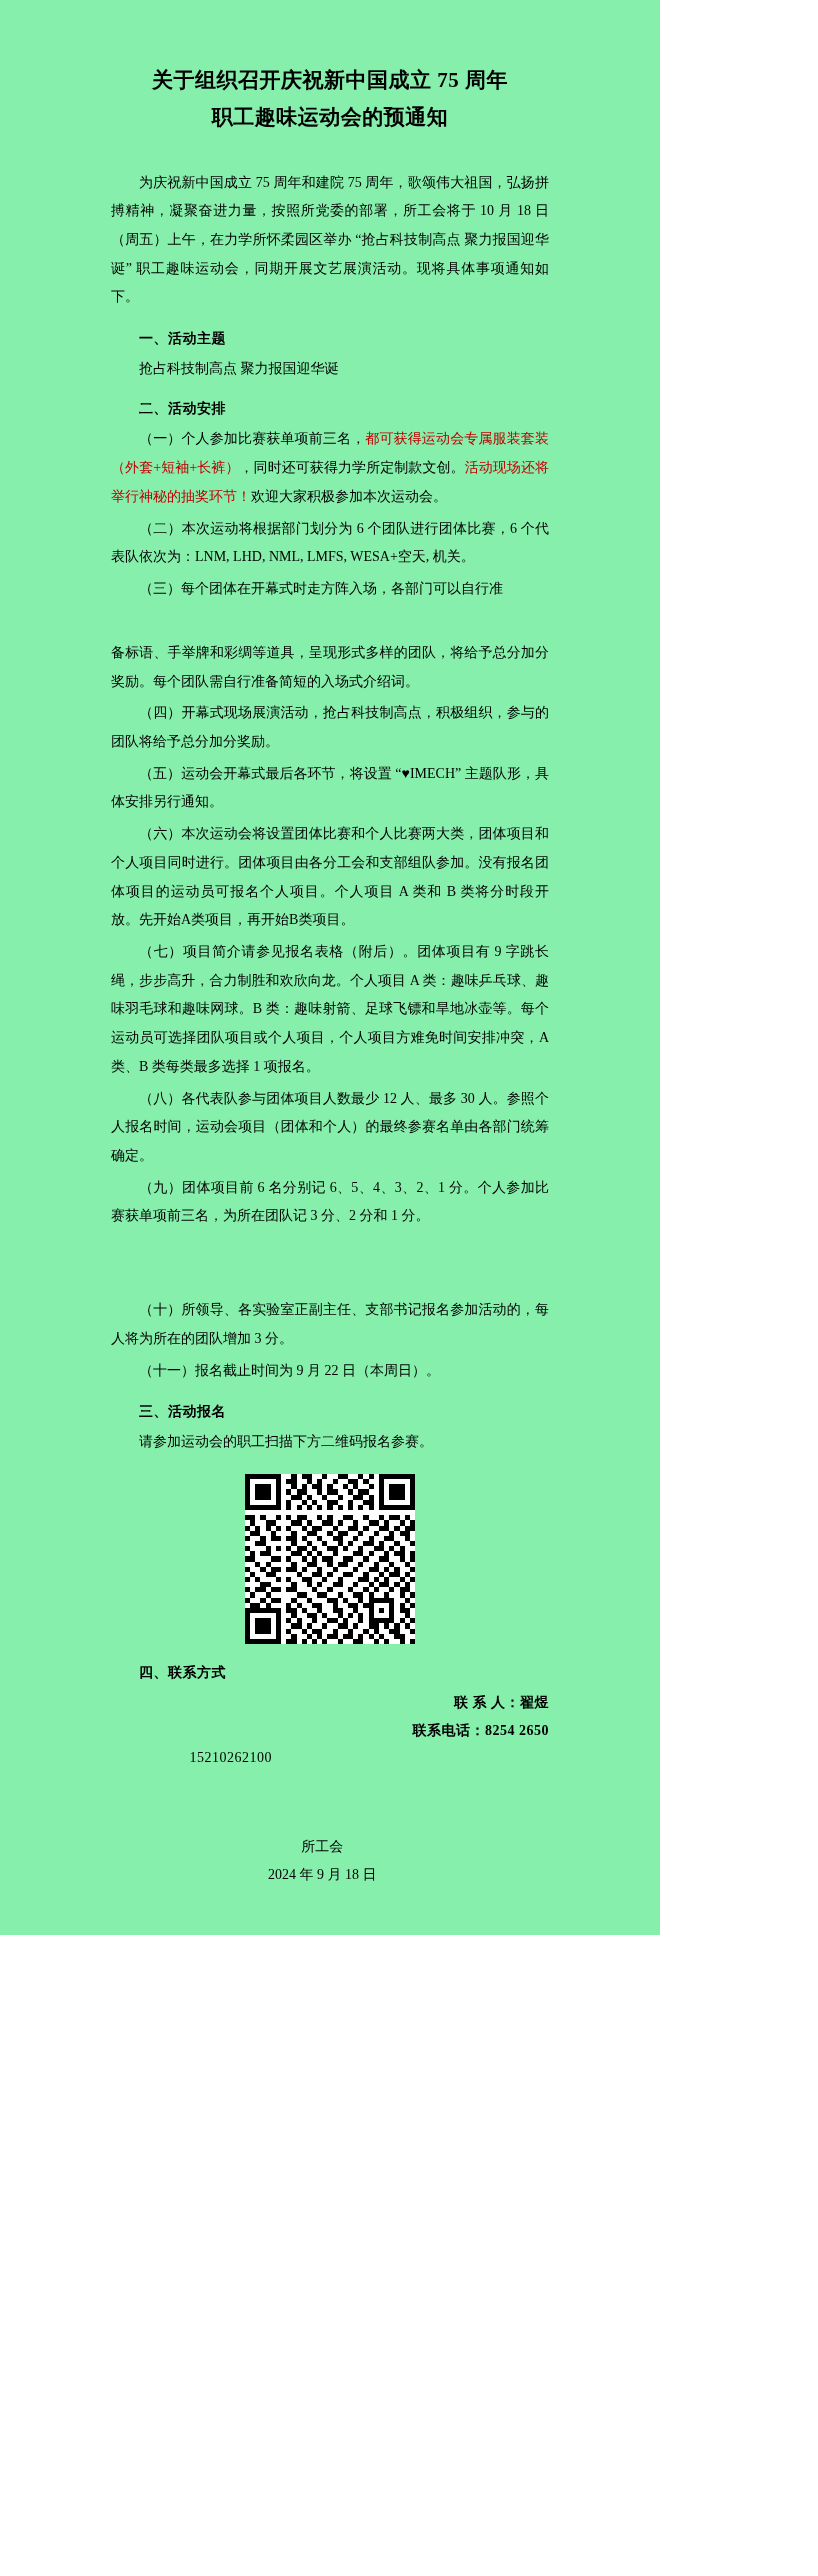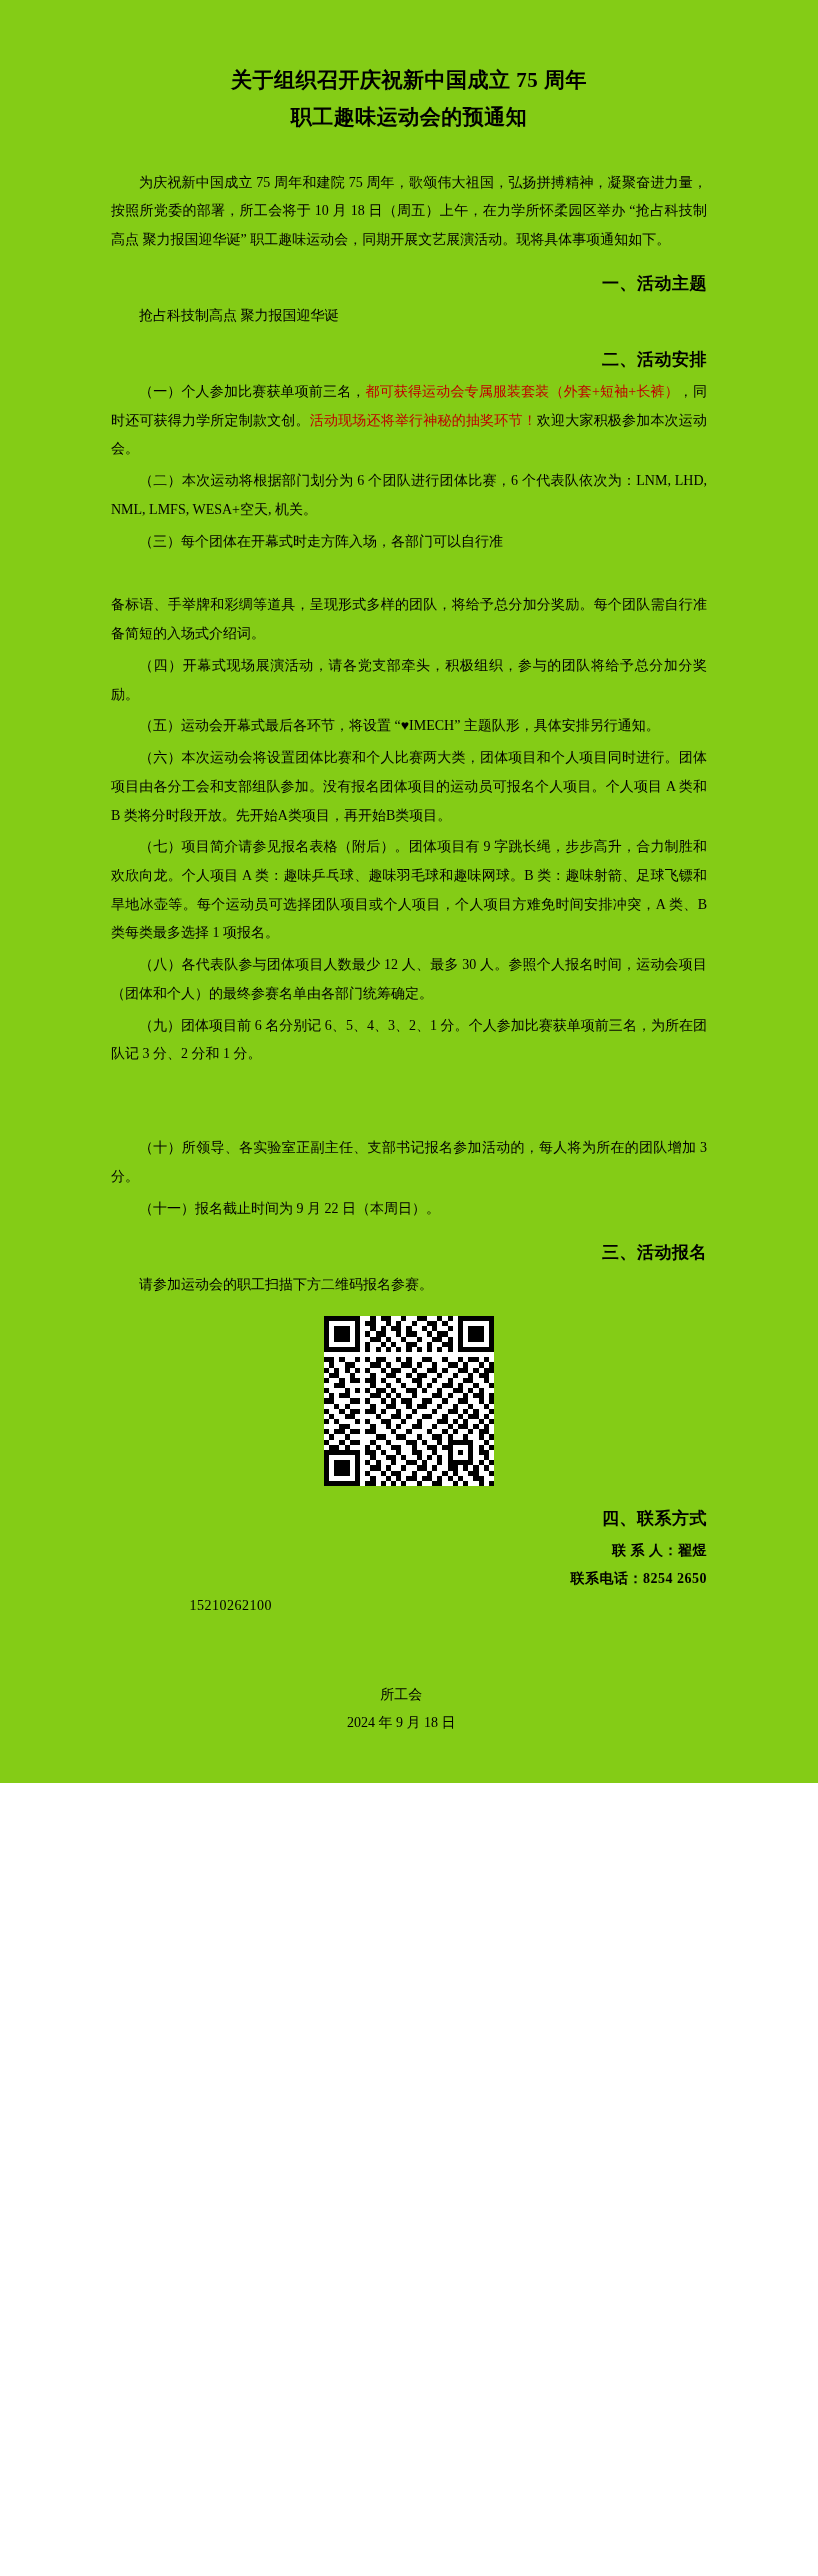--- a/index.html
+++ b/index.html
@@ -6,24 +6,24 @@
     margin: 0;
     padding: 0;
     background: #ffffff;
   }
   body {
     width: 818px;
     font-family: "Liberation Serif", "DejaVu Serif", serif;
     color: #000000;
   }
   .page {
-    width: 818px;
+    width: 660px;
     box-sizing: border-box;
     padding: 62px 111px 46px 111px;
-    background: #84cc16;
+    background: #86efac;
     position: relative;
   }
   .doc-title {
     text-align: center;
     font-size: 21px;
     font-weight: bold;
     line-height: 1.75;
     letter-spacing: 0.5px;
     margin: 0 0 2.1px 0;
   }
@@ -35,26 +35,25 @@
   }
   p.body-par {
     font-size: 14px;
     line-height: 2.05;
     text-align: justify;
     text-justify: inter-ideograph;
     margin: 0 0 3.1px 0;
     text-indent: 2em;
   }
   .section-head {
-    font-size: 17px;
+    font-size: 14px;
     font-weight: bold;
     margin: 17.5px 0 7.2px 0;
     text-indent: 2em;
     letter-spacing: 0.5px;
-    text-align: right;
   }
   .section-head.tight {
     margin-top: 15.5px;
   }
   .sub-line {
     font-size: 14px;
     line-height: 2.0;
     margin: 0 0 3.1px 0;
     text-indent: 2em;
   }
@@ -123,21 +122,21 @@
   <div class="section-head">二、活动安排</div>
 
   <p class="body-par"><span>（一）个人参加比赛获单项前三名，</span><span class="red">都可获得运动会专属服装套装（外套+短袖+长裤）</span><span>，同时还可获得力学所定制款文创。</span><span class="red">活动现场还将举行神秘的抽奖环节！</span><span>欢迎大家积极参加本次运动会。</span></p>
 
   <p class="body-par">（二）本次运动将根据部门划分为 6 个团队进行团体比赛，6 个代表队依次为：LNM, LHD, NML, LMFS, WESA+空天, 机关。</p>
   <p class="body-par">（三）每个团体在开幕式时走方阵入场，各部门可以自行准</p>
 
   <div class="gap-md"></div>
 
   <p class="body-par" style="text-indent:0;">备标语、手举牌和彩绸等道具，呈现形式多样的团队，将给予总分加分奖励。每个团队需自行准备简短的入场式介绍词。</p>
-  <p class="body-par">（四）开幕式现场展演活动，请各党支部牵头，积极组织，参与的团队将给予总分加分奖励。</p>
+  <p class="body-par">（四）开幕式现场展演活动，抢占科技制高点，积极组织，参与的团队将给予总分加分奖励。</p>
   <p class="body-par">（五）运动会开幕式最后各环节，将设置 “♥IMECH” 主题队形，具体安排另行通知。</p>
   <p class="body-par">（六）本次运动会将设置团体比赛和个人比赛两大类，团体项目和个人项目同时进行。团体项目由各分工会和支部组队参加。没有报名团体项目的运动员可报名个人项目。个人项目 A 类和 B 类将分时段开放。先开始A类项目，再开始B类项目。</p>
   <p class="body-par">（七）项目简介请参见报名表格（附后）。团体项目有 9 字跳长绳，步步高升，合力制胜和欢欣向龙。个人项目 A 类：趣味乒乓球、趣味羽毛球和趣味网球。B 类：趣味射箭、足球飞镖和旱地冰壶等。每个运动员可选择团队项目或个人项目，个人项目方难免时间安排冲突，A 类、B 类每类最多选择 1 项报名。</p>
   <p class="body-par">（八）各代表队参与团体项目人数最少 12 人、最多 30 人。参照个人报名时间，运动会项目（团体和个人）的最终参赛名单由各部门统筹确定。</p>
   <p class="body-par">（九）团体项目前 6 名分别记 6、5、4、3、2、1 分。个人参加比赛获单项前三名，为所在团队记 3 分、2 分和 1 分。</p>
 
   <div class="gap-lg"></div>
 
   <p class="body-par">（十）所领导、各实验室正副主任、支部书记报名参加活动的，每人将为所在的团队增加 3 分。</p>
   <p class="body-par">（十一）报名截止时间为 9 月 22 日（本周日）。</p>

